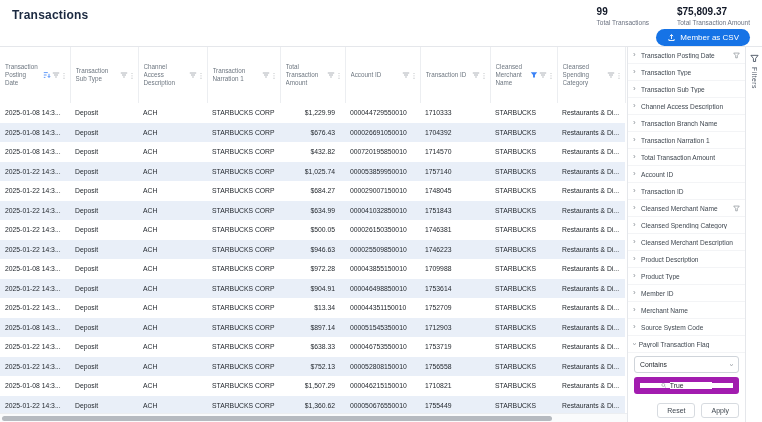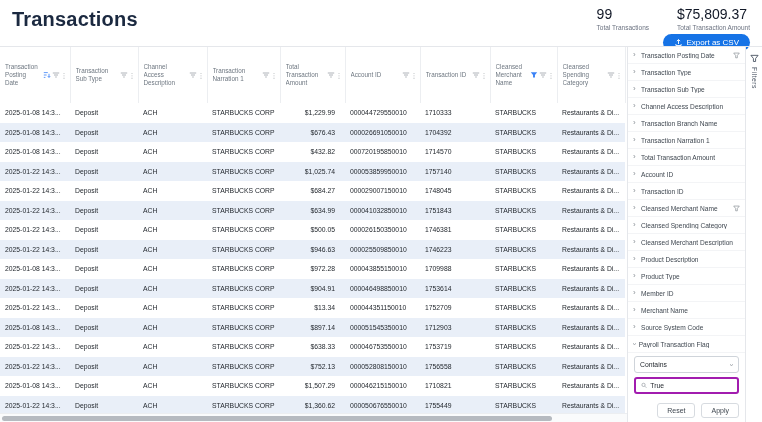--- a/index.html
+++ b/index.html
@@ -3,24 +3,24 @@
 <meta charset="utf-8">
 <style>
   * { box-sizing: border-box; margin: 0; padding: 0; }
   html, body { width: 762px; height: 422px; }
   body { font-family: "Liberation Sans", sans-serif; background: #fff; overflow: hidden; }
 
   .page { width: 762px; height: 422px; display: flex; flex-direction: column; }
 
   
   .header { height: 46px; display: flex; justify-content: space-between; align-items: flex-start; padding: 8px 12px 0 12px; }
-  .title { font-size: 20px; font-weight: 700; color: #1b2940; letter-spacing: .2px; }
+  .title { font-size: 12px; font-weight: 700; color: #1b2940; letter-spacing: .2px; }
   .header-right { display: flex; flex-direction: column; align-items: flex-end; gap: 3px; margin-top: -2px; }
   .stats { display: flex; gap: 28px; }
-  .stat-value { font-size: 14px; font-weight: 400; color: #111827; }
+  .stat-value { font-size: 10px; font-weight: 700; color: #111827; }
   .stat-label { font-size: 6.5px; color: #6b7280; margin-top: 2px; }
   .export-btn { display: flex; align-items: center; gap: 4px; background: #1673e6; color: #fff; border: none; border-radius: 10px; font-size: 8px; padding: 4px 11px; font-family: inherit; cursor: pointer; }
 
   
   .main { display: flex; height: 376px; border-top: 1px solid #e5e7eb; }
 
   
   .grid { width: 627px; position: relative; overflow: hidden; display: flex; flex-direction: column; }
   table { table-layout: fixed; width: 625px; border-collapse: collapse; }
   thead th { height: 56px; border-right: 1px solid #eceef1; background: #fff; font-weight: 400; padding: 0; }
@@ -36,21 +36,21 @@
   .hthumb { position: absolute; top: 2px; left: 2px; width: 550px; height: 5px; background: #b6bac0; border-radius: 3px; }
 
   
   .panel { width: 118px; border-left: 1px solid #e5e7eb; overflow: hidden; display: flex; flex-direction: column; background: #fff; }
   .pitem { display: flex; align-items: center; gap: 3px; padding: 4px 5px; border-bottom: 1px solid #f3f4f6; color: #3f4750; font-size: 6.6px; min-height: 16px; cursor: pointer; }
   .pchev { color: #8a9097; font-size: 8px; line-height: 1; flex: none; width: 5px; }
   .pchev.down { display: inline-block; transform: rotate(90deg); width: auto; }
   .pitem-label { flex: 1; white-space: nowrap; overflow: hidden; text-overflow: ellipsis; }
   .pexpand { padding: 3px 6px 0; display: flex; flex-direction: column; gap: 4px; }
   .pselect { border: 1px solid #cfd4da; border-radius: 3px; height: 17px; display: flex; align-items: center; justify-content: space-between; padding: 0 5px; font-size: 6.8px; color: #24292f; cursor: pointer; }
-  .pinput { border: 2px solid #a21caf; border-radius: 3px; height: 17px; display: flex; align-items: center; gap: 3px; padding: 0 5px; }
+  .pinput { border: 6px solid #a21caf; border-radius: 3px; height: 17px; display: flex; align-items: center; gap: 3px; padding: 0 21px; }
   .pinput input { border: none; outline: none; width: 100%; font-size: 6.8px; color: #24292f; font-family: inherit; }
   .pbtns { display: flex; justify-content: flex-end; gap: 6px; padding: 5px 0 0; }
   .pbtn { font-size: 7px; color: #3f4750; background: #fff; border: 1px solid #d7dbe0; border-radius: 3px; padding: 3px 9px; font-family: inherit; cursor: pointer; }
 
   
   .tabstrip { width: 17px; border-left: 1px solid #e5e7eb; display: flex; flex-direction: column; align-items: center; padding-top: 7px; }
   .side-tab { display: flex; flex-direction: column; align-items: center; gap: 4px; cursor: pointer; }
   .vtext { writing-mode: vertical-rl; font-size: 6.8px; color: #4b5563; letter-spacing: .5px; }
 </style>
 </head>
@@ -69,21 +69,21 @@
         <div class="stat">
           <div class="stat-value">$75,809.37</div>
           <div class="stat-label">Total Transaction Amount</div>
         </div>
       </div>
       <button class="export-btn">
         <svg width="9" height="9" viewBox="0 0 12 12">
             <path d="M6 8V2.5M3.8 4.2L6 2l2.2 2.2" stroke="#fff" stroke-width="1.2" fill="none"></path>
             <path d="M2.5 8v2h7V8" stroke="#fff" stroke-width="1.2" fill="none"></path>
           </svg>
-        <span>Export as CSV</span>
+        <span>Member as CSV</span>
       </button>
     </div>
   </div>
 
   <div class="main">
 
     <div class="grid">
       <table>
         <thead>
             <tr>

